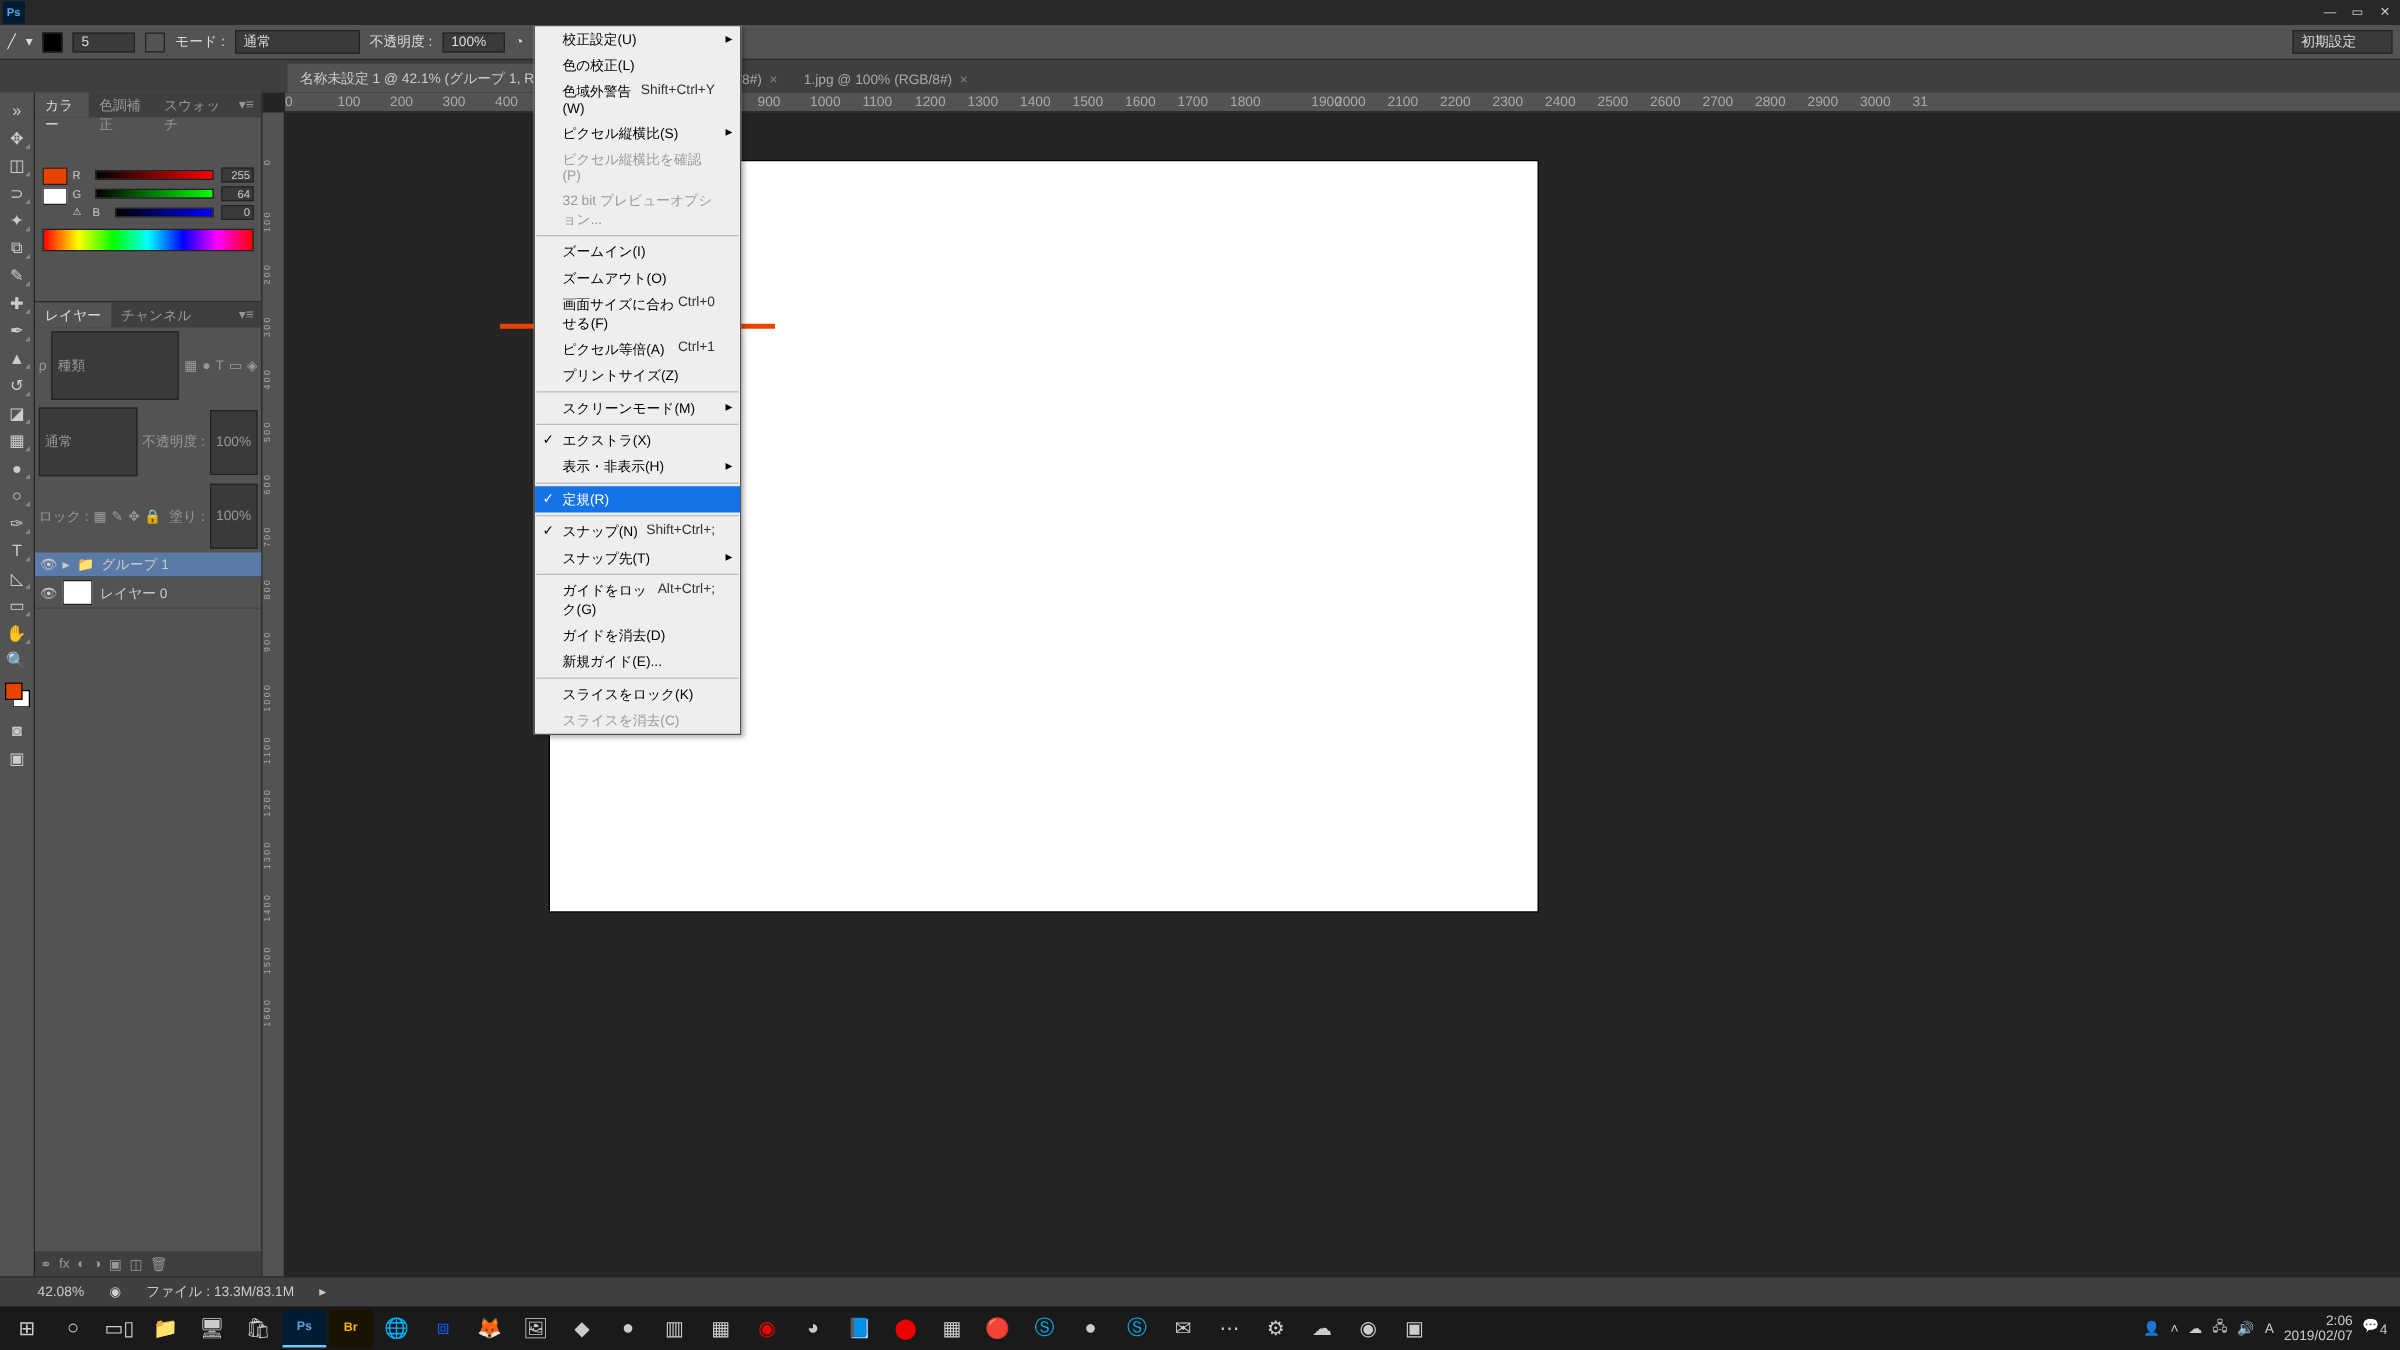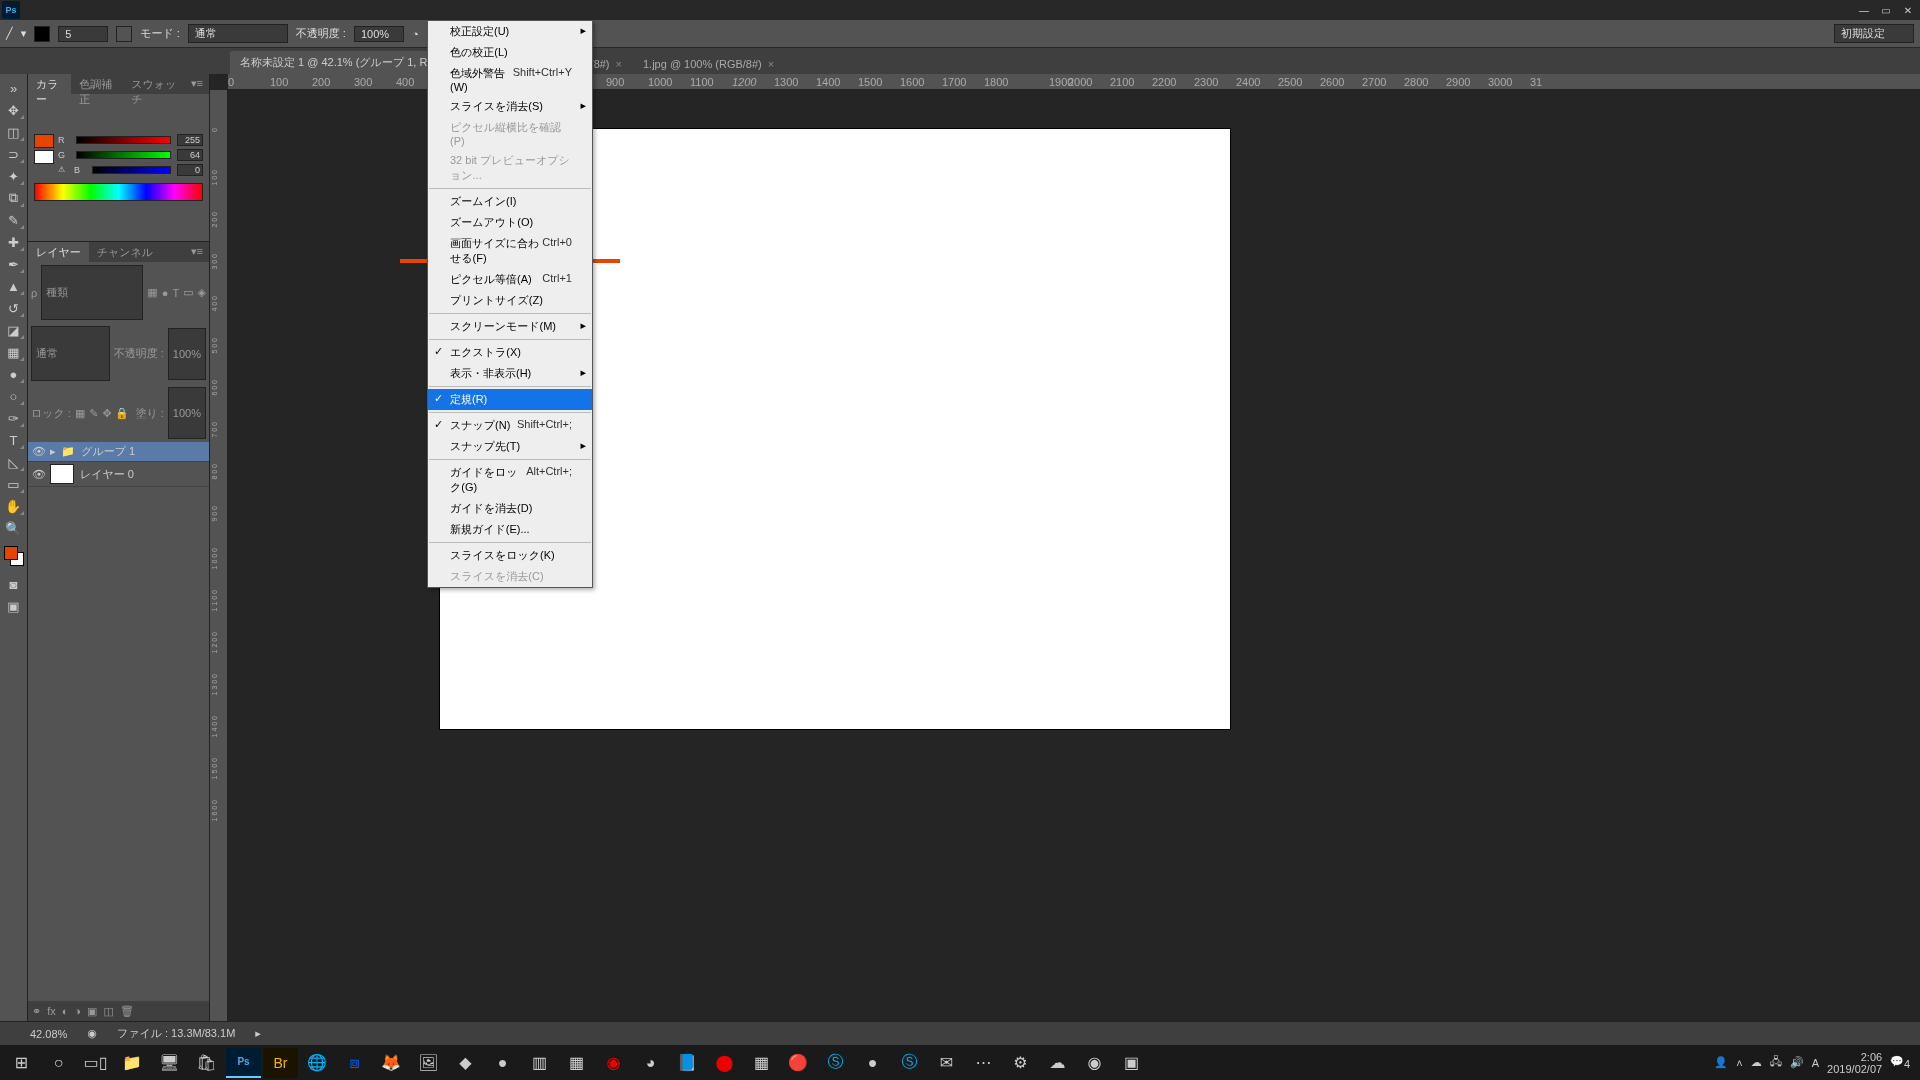--- a/index.html
+++ b/index.html
@@ -257,21 +257,21 @@
         <span style="left: 84px;">200</span>
         <span style="left: 126px;">300</span>
         <span style="left: 168px;">400</span>
         <span style="left: 210px;">500</span>
         <span style="left: 252px;">600</span>
         <span style="left: 294px;">700</span>
         <span style="left: 336px;">800</span>
         <span style="left: 378px;">900</span>
         <span style="left: 420px;">1000</span>
         <span style="left: 462px;">1100</span>
-        <span style="left: 504px; font-style: italic;">1200</span>
+        <span style="left: 504px;">1200</span>
         <span style="left: 546px;">1300</span>
         <span style="left: 588px;">1400</span>
         <span style="left: 630px;">1500</span>
         <span style="left: 672px;">1600</span>
         <span style="left: 714px;">1700</span>
         <span style="left: 756px;">1800</span>
         <span style="left: 798px; margin-left: 23px;">1900</span>
         <span style="left: 840px;">2000</span>
         <span style="left: 882px;">2100</span>
         <span style="left: 924px;">2200</span>
@@ -353,21 +353,21 @@
       <span class="arrow">▸</span>
     </div>
     <div class="mi">
       <span>色の校正(L)</span>
     </div>
     <div class="mi">
       <span>色域外警告(W)</span>
       <span class="shortcut">Shift+Ctrl+Y</span>
     </div>
     <div class="mi">
-      <span>スライスを消去(S)</span>
+      <span>ピクセル縦横比(S)</span>
       <span class="arrow">▸</span>
     </div>
     <div class="mi disabled">
       <span>ピクセル縦横比を確認(P)</span>
     </div>
     <div class="mi disabled">
       <span>32 bit プレビューオプション...</span>
     </div>
     <hr>
     <div class="mi">
@@ -445,21 +445,21 @@
 </div>
 
 <div class="taskbar">
   <div class="tb-item">⊞</div>
   <div class="tb-item">○</div>
   <div class="tb-item">▭▯</div>
   <div class="tb-item">📁</div>
   <div class="tb-item">🖥</div>
   <div class="tb-item">🛍</div>
   <div class="tb-item active" style="background:#001c33;color:#52a8df;font-size:10px;font-weight:bold">Ps</div>
-  <div class="tb-item" style="background:#1a1300;color:#f7b500;font-size:14px;font-weight:normal">Br</div>
+  <div class="tb-item" style="background:#1a1300;color:#f7b500;font-size:10px;font-weight:bold">Br</div>
   <div class="tb-item">🌐</div>
   <div class="tb-item" style="color:#0061ff">⧈</div>
   <div class="tb-item">🦊</div>
   <div class="tb-item">🖼</div>
   <div class="tb-item">◆</div>
   <div class="tb-item">●</div>
   <div class="tb-item">▥</div>
   <div class="tb-item">▦</div>
   <div class="tb-item" style="color:#e00">◉</div>
   <div class="tb-item">◕</div>

